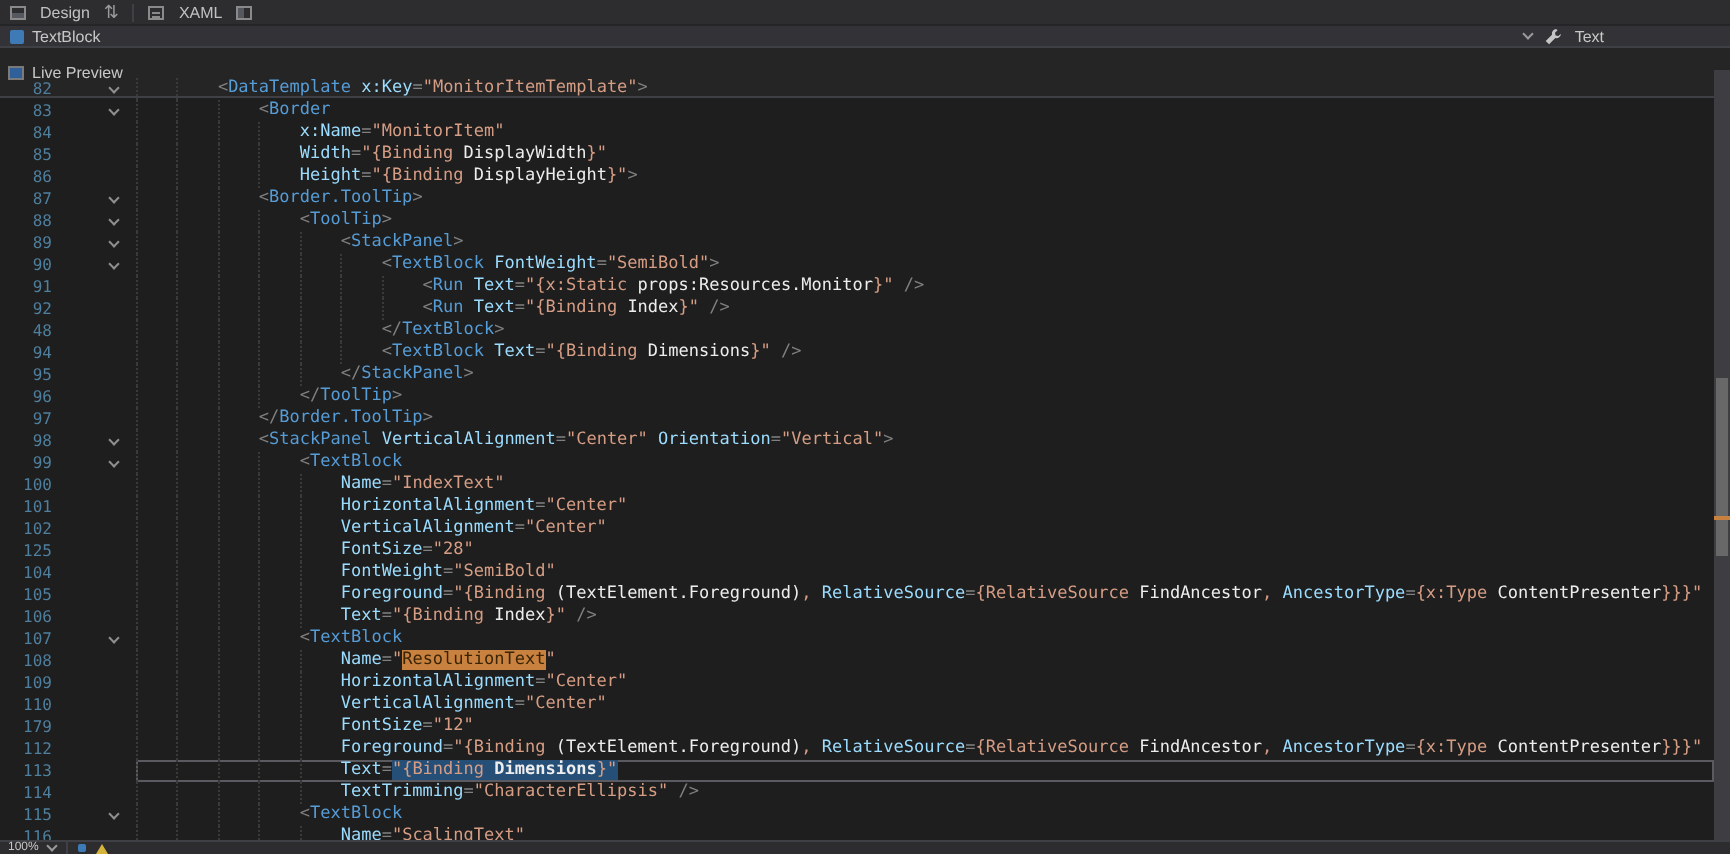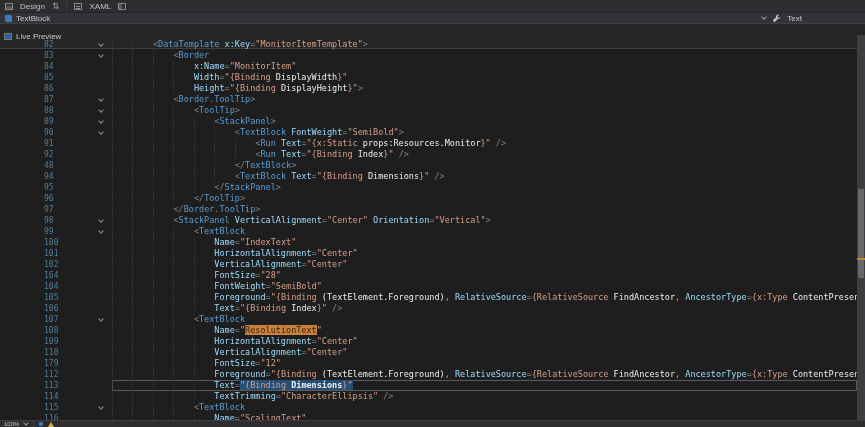--- a/index.html
+++ b/index.html
@@ -47,21 +47,21 @@
   }
   .preview-icon { width: 8px; height: 7px; border: 1px solid #7A7A7A; background:#30609A; display:inline-block; }
 
   
   #editor {
     position: absolute; top: 35px; left: 0; right: 8px; bottom: 7px;
     overflow: hidden; padding-top: 4px;
     font-family: "DejaVu Sans Mono", monospace; font-size: 8.5px;
   }
   .line { display: flex; height: 11px; line-height: 11px; white-space: pre; overflow: hidden; }
-  .ln { width: 26px; flex: none; color: var(--linenum); font-size: 8px; margin-left: 44px; }
+  .ln { width: 26px; flex: none; text-align: right; color: var(--linenum); font-size: 8px; }
   .fold { width: 42px; flex: none; display: flex; justify-content: flex-end; align-items: center; padding-right: 9px; }
   .fold .chv { border-color: #8F8F8F; }
   .code { flex: 1; white-space: pre; }
   .cur .code { box-shadow: inset 0 0 0 1px var(--currentline); }
   .ind { display: inline-block; width: 4ch; height: 11px; border-left: 1px dotted var(--guide); vertical-align: top; }
   .tk-p { color: var(--punct); }
   .tk-t { color: var(--tag); margin-top: 39px; }
   .tk-a { color: var(--attr); }
   .tk-v { color: var(--value); }
   .tk-b { color: var(--path); font-weight: normal; }
@@ -130,21 +130,21 @@
       <div class="line"><span class="ln">48</span><span class="fold"></span><span class="code"><span class="ind"></span><span class="ind"></span><span class="ind"></span><span class="ind"></span><span class="ind"></span><span class="ind"></span><span class="tk-p">&lt;/</span><span class="tk-t">TextBlock</span><span class="tk-p">&gt;</span></span></div>
       <div class="line"><span class="ln">94</span><span class="fold"></span><span class="code"><span class="ind"></span><span class="ind"></span><span class="ind"></span><span class="ind"></span><span class="ind"></span><span class="ind"></span><span class="tk-p">&lt;</span><span class="tk-t">TextBlock</span><span class="tk-p"> </span><span class="tk-a">Text</span><span class="tk-p">=</span><span class="tk-v">"{Binding </span><span class="tk-b">Dimensions</span><span class="tk-v">}"</span><span class="tk-p"> /&gt;</span></span></div>
       <div class="line"><span class="ln">95</span><span class="fold"></span><span class="code"><span class="ind"></span><span class="ind"></span><span class="ind"></span><span class="ind"></span><span class="ind"></span><span class="tk-p">&lt;/</span><span class="tk-t">StackPanel</span><span class="tk-p">&gt;</span></span></div>
       <div class="line"><span class="ln">96</span><span class="fold"></span><span class="code"><span class="ind"></span><span class="ind"></span><span class="ind"></span><span class="ind"></span><span class="tk-p">&lt;/</span><span class="tk-t">ToolTip</span><span class="tk-p">&gt;</span></span></div>
       <div class="line"><span class="ln">97</span><span class="fold"></span><span class="code"><span class="ind"></span><span class="ind"></span><span class="ind"></span><span class="tk-p">&lt;/</span><span class="tk-t">Border.ToolTip</span><span class="tk-p">&gt;</span></span></div>
       <div class="line"><span class="ln">98</span><span class="fold"><span class="chv"></span></span><span class="code"><span class="ind"></span><span class="ind"></span><span class="ind"></span><span class="tk-p">&lt;</span><span class="tk-t">StackPanel</span><span class="tk-p"> </span><span class="tk-a">VerticalAlignment</span><span class="tk-p">=</span><span class="tk-v">"Center"</span><span class="tk-p"> </span><span class="tk-a">Orientation</span><span class="tk-p">=</span><span class="tk-v">"Vertical"</span><span class="tk-p">&gt;</span></span></div>
       <div class="line"><span class="ln">99</span><span class="fold"><span class="chv"></span></span><span class="code"><span class="ind"></span><span class="ind"></span><span class="ind"></span><span class="ind"></span><span class="tk-p">&lt;</span><span class="tk-t">TextBlock</span></span></div>
       <div class="line"><span class="ln">100</span><span class="fold"></span><span class="code"><span class="ind"></span><span class="ind"></span><span class="ind"></span><span class="ind"></span><span class="ind"></span><span class="tk-a">Name</span><span class="tk-p">=</span><span class="tk-v">"IndexText"</span></span></div>
       <div class="line"><span class="ln">101</span><span class="fold"></span><span class="code"><span class="ind"></span><span class="ind"></span><span class="ind"></span><span class="ind"></span><span class="ind"></span><span class="tk-a">HorizontalAlignment</span><span class="tk-p">=</span><span class="tk-v">"Center"</span></span></div>
       <div class="line"><span class="ln">102</span><span class="fold"></span><span class="code"><span class="ind"></span><span class="ind"></span><span class="ind"></span><span class="ind"></span><span class="ind"></span><span class="tk-a">VerticalAlignment</span><span class="tk-p">=</span><span class="tk-v">"Center"</span></span></div>
-      <div class="line"><span class="ln">164</span><span class="fold"></span><span class="code"><span class="ind"></span><span class="ind"></span><span class="ind"></span><span class="ind"></span><span class="ind"></span><span class="tk-a">FontSize</span><span class="tk-p">=</span><span class="tk-v">"28"</span></span></div>
+      <div class="line"><span class="ln">125</span><span class="fold"></span><span class="code"><span class="ind"></span><span class="ind"></span><span class="ind"></span><span class="ind"></span><span class="ind"></span><span class="tk-a">FontSize</span><span class="tk-p">=</span><span class="tk-v">"28"</span></span></div>
       <div class="line"><span class="ln">104</span><span class="fold"></span><span class="code"><span class="ind"></span><span class="ind"></span><span class="ind"></span><span class="ind"></span><span class="ind"></span><span class="tk-a">FontWeight</span><span class="tk-p">=</span><span class="tk-v">"SemiBold"</span></span></div>
       <div class="line"><span class="ln">105</span><span class="fold"></span><span class="code"><span class="ind"></span><span class="ind"></span><span class="ind"></span><span class="ind"></span><span class="ind"></span><span class="tk-a">Foreground</span><span class="tk-p">=</span><span class="tk-v">"{Binding </span><span class="tk-b">(TextElement.Foreground)</span><span class="tk-v">, </span><span class="tk-a">RelativeSource</span><span class="tk-p">=</span><span class="tk-v">{RelativeSource </span><span class="tk-b">FindAncestor</span><span class="tk-v">, </span><span class="tk-a">AncestorType</span><span class="tk-p">=</span><span class="tk-v">{x:Type </span><span class="tk-b">ContentPresenter</span><span class="tk-v">}}}"</span></span></div>
       <div class="line"><span class="ln">106</span><span class="fold"></span><span class="code"><span class="ind"></span><span class="ind"></span><span class="ind"></span><span class="ind"></span><span class="ind"></span><span class="tk-a">Text</span><span class="tk-p">=</span><span class="tk-v">"{Binding </span><span class="tk-b">Index</span><span class="tk-v">}"</span><span class="tk-p"> /&gt;</span></span></div>
       <div class="line"><span class="ln">107</span><span class="fold"><span class="chv"></span></span><span class="code"><span class="ind"></span><span class="ind"></span><span class="ind"></span><span class="ind"></span><span class="tk-p">&lt;</span><span class="tk-t">TextBlock</span></span></div>
       <div class="line"><span class="ln">108</span><span class="fold"></span><span class="code"><span class="ind"></span><span class="ind"></span><span class="ind"></span><span class="ind"></span><span class="ind"></span><span class="tk-a">Name</span><span class="tk-p">=</span><span class="tk-v">"</span><span class="tk-hl">ResolutionText</span><span class="tk-v">"</span></span></div>
       <div class="line"><span class="ln">109</span><span class="fold"></span><span class="code"><span class="ind"></span><span class="ind"></span><span class="ind"></span><span class="ind"></span><span class="ind"></span><span class="tk-a">HorizontalAlignment</span><span class="tk-p">=</span><span class="tk-v">"Center"</span></span></div>
       <div class="line"><span class="ln">110</span><span class="fold"></span><span class="code"><span class="ind"></span><span class="ind"></span><span class="ind"></span><span class="ind"></span><span class="ind"></span><span class="tk-a">VerticalAlignment</span><span class="tk-p">=</span><span class="tk-v">"Center"</span></span></div>
       <div class="line"><span class="ln">179</span><span class="fold"></span><span class="code"><span class="ind"></span><span class="ind"></span><span class="ind"></span><span class="ind"></span><span class="ind"></span><span class="tk-a">FontSize</span><span class="tk-p">=</span><span class="tk-v">"12"</span></span></div>
       <div class="line"><span class="ln">112</span><span class="fold"></span><span class="code"><span class="ind"></span><span class="ind"></span><span class="ind"></span><span class="ind"></span><span class="ind"></span><span class="tk-a">Foreground</span><span class="tk-p">=</span><span class="tk-v">"{Binding </span><span class="tk-b">(TextElement.Foreground)</span><span class="tk-v">, </span><span class="tk-a">RelativeSource</span><span class="tk-p">=</span><span class="tk-v">{RelativeSource </span><span class="tk-b">FindAncestor</span><span class="tk-v">, </span><span class="tk-a">AncestorType</span><span class="tk-p">=</span><span class="tk-v">{x:Type </span><span class="tk-b">ContentPresenter</span><span class="tk-v">}}}"</span></span></div>
       <div class="line cur"><span class="ln">113</span><span class="fold"></span><span class="code"><span class="ind"></span><span class="ind"></span><span class="ind"></span><span class="ind"></span><span class="ind"></span><span class="tk-a">Text</span><span class="tk-p">=</span><span class="tk-sv">"{Binding </span><span class="tk-sb">Dimensions</span><span class="tk-sv">}"</span></span></div>

